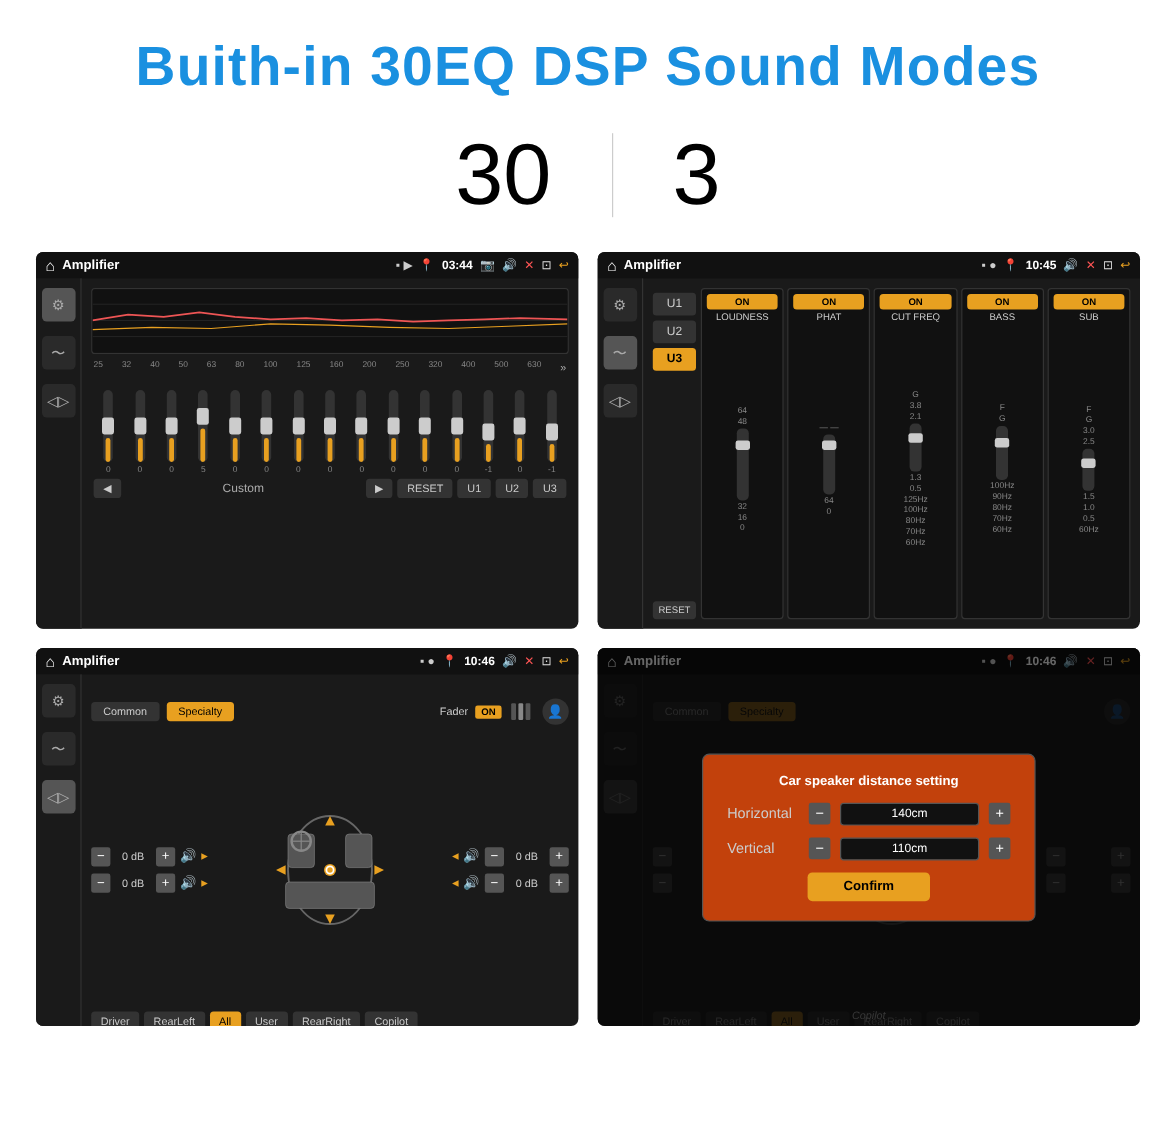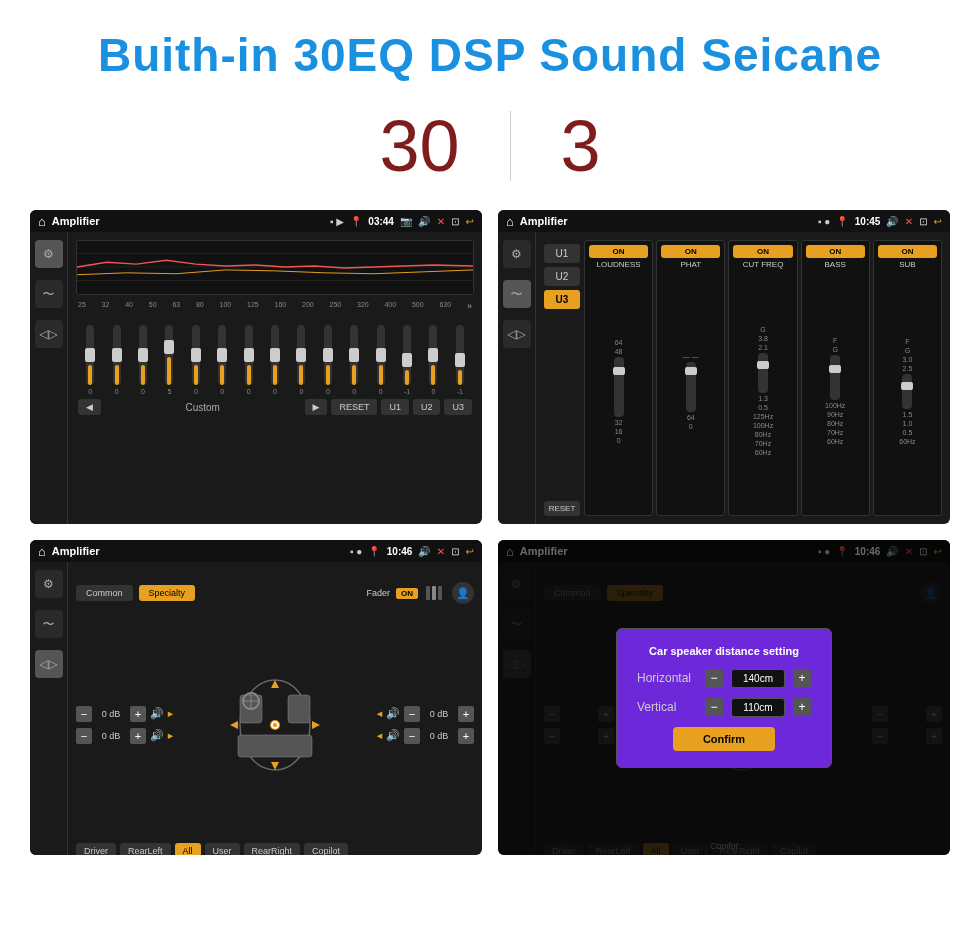--- a/index.html
+++ b/index.html
@@ -32,21 +32,21 @@
     }
     .stat-item {
       display: flex;
       align-items: center;
       gap: 12px;
       padding: 0 50px;
     }
     .stat-number {
       font-size: 72px;
       font-weight: 300;
-      color: #7f1d1d;
+      color: #000000;
       line-height: 1;
     }
     .stat-label {
       font-size: 15px;
       color: #444;
       line-height: 1.4;
       max-width: 100px;
     }
     .stat-divider {
       width: 1px;
@@ -360,25 +360,25 @@
     .dialog-overlay {
       position: absolute;
       top: 0; left: 0; right: 0; bottom: 0;
       background: rgba(0,0,0,0.6);
       display: flex;
       align-items: center;
       justify-content: center;
       z-index: 10;
     }
     .dialog-box {
-      background: #6d28d9;
+      background: #c2410c;
       border: 1px solid #555;
       border-radius: 6px;
       padding: 16px 20px;
-      width: 216px;
+      width: 278px;
     }
     .dialog-title {
       font-size: 11px;
       color: #fff;
       font-weight: bold;
       text-align: center;
       margin-bottom: 12px;
     }
     .dialog-row {
       display: flex;
@@ -435,21 +435,21 @@
       transform: translateX(-50%);
       font-size: 9px;
       color: #888;
       font-style: italic;
     }
   </style>
 </head>
 <body>
 
 <div class="header">
-  <h1>Buith-in 30EQ DSP Sound Seicane</h1>
+  <h1>Buith-in 30EQ DSP Sound Modes</h1>
 </div>
 
 <div class="stats-row">
   <div class="stat-item">
     <span class="stat-number">30</span>
   </div>
   <div class="stat-divider"></div>
   <div class="stat-item">
     <span class="stat-number">3</span>
   </div>

